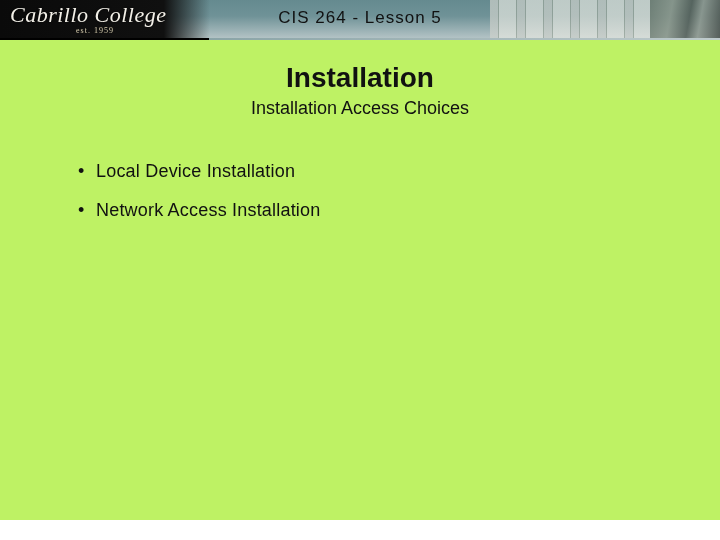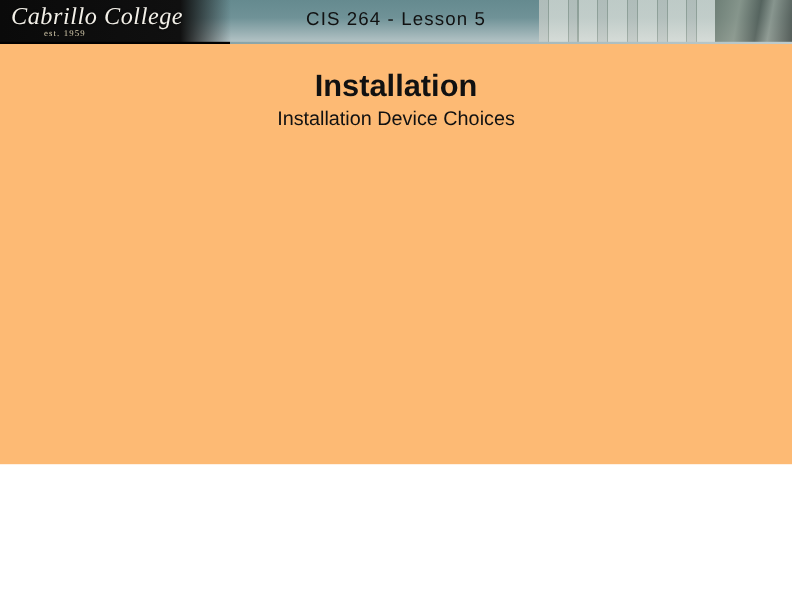--- a/index.html
+++ b/index.html
@@ -1,17 +1,17 @@
 <!DOCTYPE html>
 <html><head>
 <meta charset="utf-8">
 <style>
   * { margin: 0; padding: 0; box-sizing: border-box; }
   html, body { width: 720px; height: 540px; font-family: Verdana, Geneva, sans-serif; background: #ffffff; }
-  .slide { width: 720px; height: 422px; position: relative; background: #fdba74; }
+  .slide { width: 720px; height: 520px; position: relative; background: #bef264; }
 
   
   .header-band {
     position: relative;
     width: 100%;
     height: 40px;
     background: linear-gradient(to bottom, #658a8f 0%, #6f9297 40%, #b9c7c9 100%);
     overflow: hidden;
   }
   
@@ -33,21 +33,21 @@
     line-height: 18px;
     letter-spacing: 0.5px;
     text-shadow: 0 0 2px rgba(0,0,0,0.6);
   }
   .logo-est {
     font-family: Georgia, serif;
     font-size: 8px;
     color: #d9cfb0;
     letter-spacing: 1px;
     margin-top: 2px;
-    margin-left: 30px;
+    margin-left: 66px;
   }
 
   
   .course-label {
     position: absolute;
     left: 0; right: 0;
     top: 8px;
     text-align: center;
     font-size: 17px;
     font-weight: 400;
@@ -141,17 +141,21 @@
       <div class="logo-est">est. 1959</div>
     </div>
 
     <div class="course-label">CIS 264 - Lesson 5</div>
 
     <div class="band-underline"></div>
   </div>
 
   <div class="content">
     <h1 class="title">Installation</h1>
-    <div class="subtitle">Installation Device Choices</div>
+    <div class="subtitle">Installation Access Choices</div>
 
+    <ul class="bullets">
+      <li>Local Device Installation</li>
+      <li>Network Access Installation</li>
+    </ul>
   </div>
 
 </div>
 
 </body></html>

